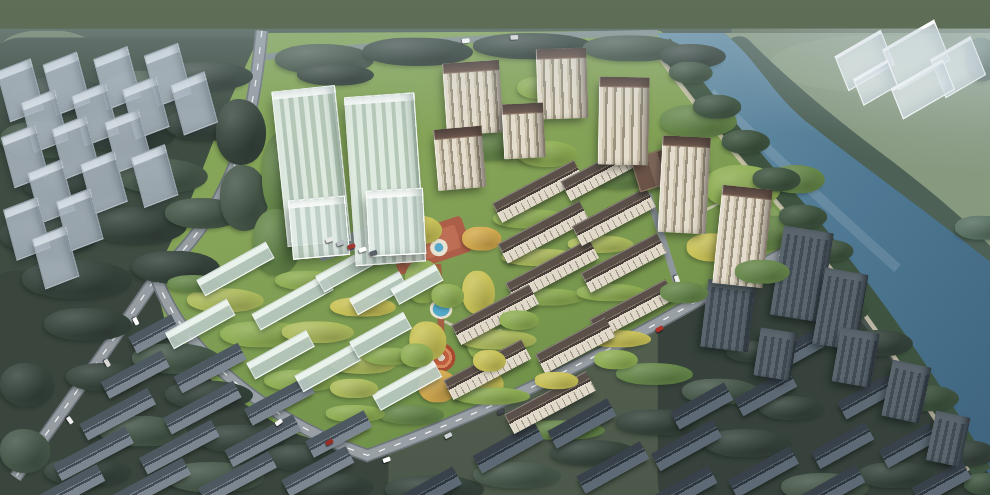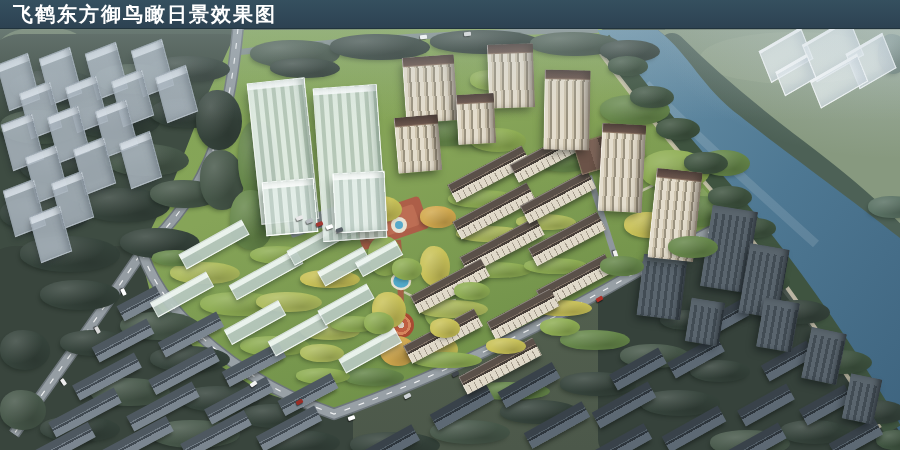--- a/index.html
+++ b/index.html
@@ -355,16 +355,13 @@
       <div class="blob g-site" style="left: 668px; top: 236px; width: 50px; height: 22px;"></div>
       <div class="blob g-brt" style="left: 364px; top: 312px; width: 30px; height: 22px;"></div>
       <div class="blob g-lawn" style="left: 300px; top: 344px; width: 44px; height: 18px;"></div>
       <div class="blob g-yel" style="left: 486px; top: 338px; width: 40px; height: 16px;"></div>
     </div>
 
   <div class="haze-top"></div>
   <div class="haze-ne"></div>
   <div class="vignette"></div>
 
-  <header class="titlebar">
-    <h1>飞鹤东方御鸟瞰日景效果图</h1>
-  </header>
 </div>
 
 </body></html>

